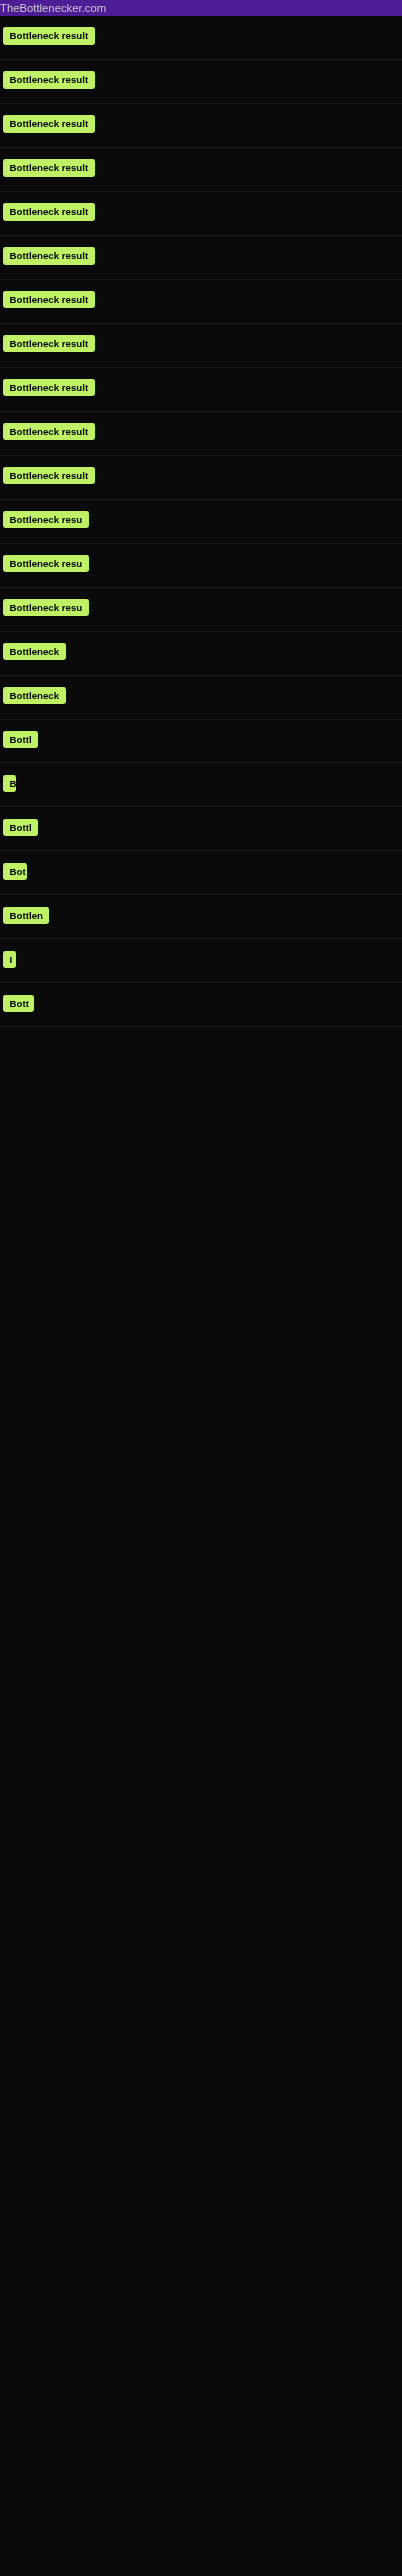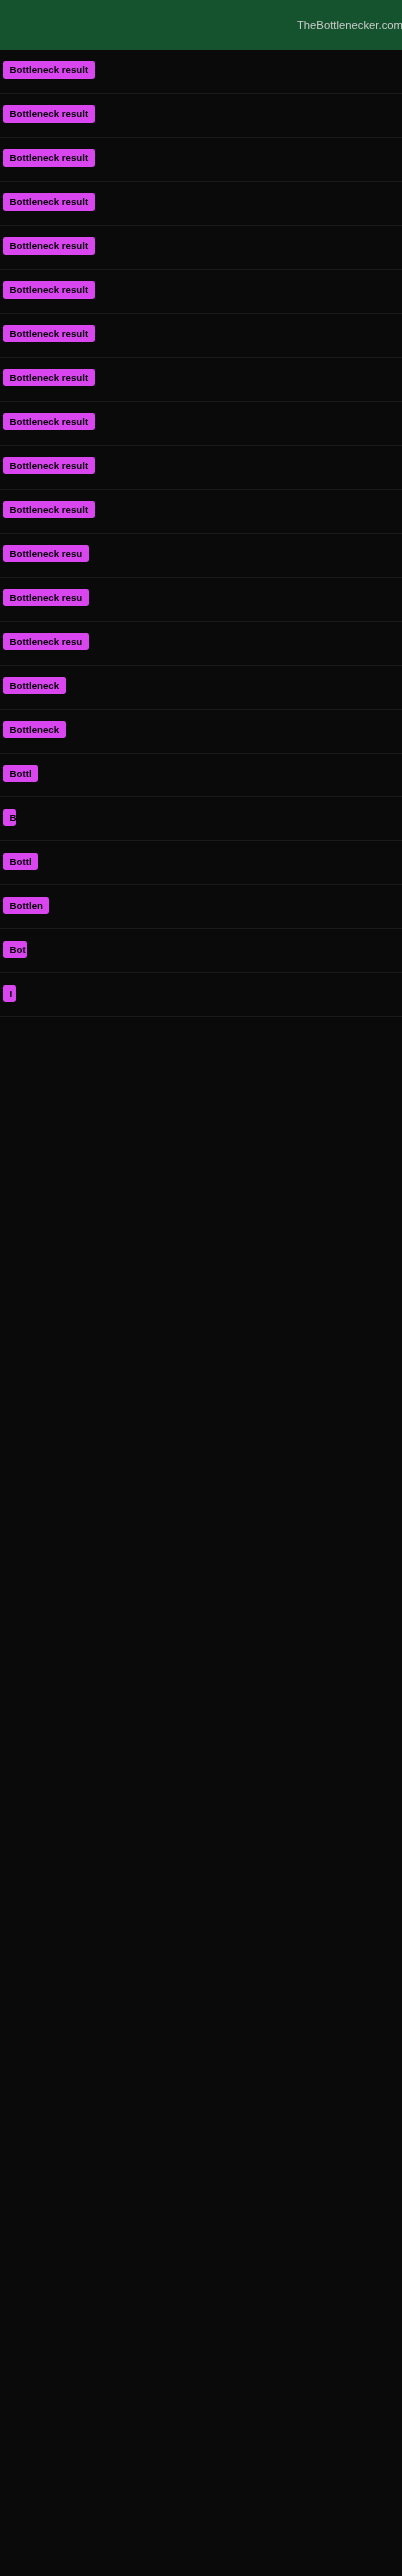--- a/index.html
+++ b/index.html
@@ -10,30 +10,30 @@
 
     body {
       background-color: #0a0a0a;
       width: 403px;
       min-height: 2576px;
       font-family: Arial, sans-serif;
       position: relative;
     }
 
     .site-title {
-      text-align: right;
+      text-align: left;
       color: #cccccc;
       font-size: 11.3px;
-      padding: 19px 0;
-      background-color: #14532d;
+      padding: 2px 0;
+      background-color: #4c1d95;
     }
 
     .bottleneck-badge {
       display: inline-block;
-      background-color: #d946ef;
+      background-color: #bef264;
       color: #000;
       font-size: 9.7px;
       font-weight: bold;
       padding: 3.2px 6.4px;
       border-radius: 2.4px;
       white-space: nowrap;
       overflow: hidden;
     }
 
     .row {
@@ -59,17 +59,18 @@
     <div class="row"><span class="bottleneck-badge" style="max-width: 129px;">Bottleneck result</span></div>
     <div class="row"><span class="bottleneck-badge" style="max-width: 125px;">Bottleneck result</span></div>
     <div class="row"><span class="bottleneck-badge" style="max-width: 105px;">Bottleneck resu</span></div>
     <div class="row"><span class="bottleneck-badge" style="max-width: 105px;">Bottleneck resu</span></div>
     <div class="row"><span class="bottleneck-badge" style="max-width: 105px;">Bottleneck resu</span></div>
     <div class="row"><span class="bottleneck-badge" style="max-width: 68px;">Bottleneck</span></div>
     <div class="row"><span class="bottleneck-badge" style="max-width: 68px;">Bottleneck</span></div>
     <div class="row"><span class="bottleneck-badge" style="max-width: 36px;">Bottl</span></div>
     <div class="row"><span class="bottleneck-badge" style="max-width: 11.3px;">B</span></div>
     <div class="row"><span class="bottleneck-badge" style="max-width: 36px;">Bottl</span></div>
+    <div class="row"><span class="bottleneck-badge" style="max-width: 24px;">Bot</span></div>
     <div class="row"><span class="bottleneck-badge" style="max-width: 48px;">Bottlen</span></div>
-    <div class="row"><span class="bottleneck-badge" style="max-width: 24px;">Bot</span></div>
     <div class="row"><span class="bottleneck-badge" style="max-width: 6.4px;">I</span></div>
+    <div class="row"><span class="bottleneck-badge" style="max-width: 31px;">Bott</span></div>
   </div>
 
 
 </body></html>

